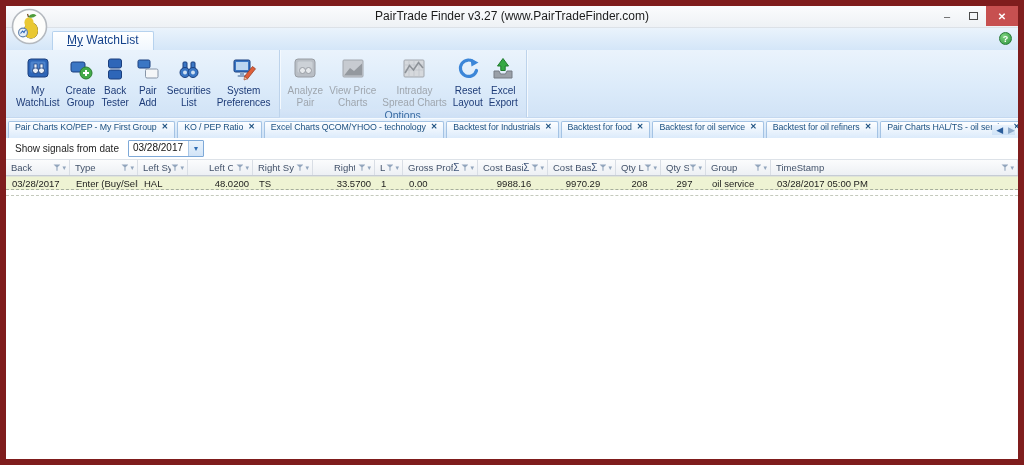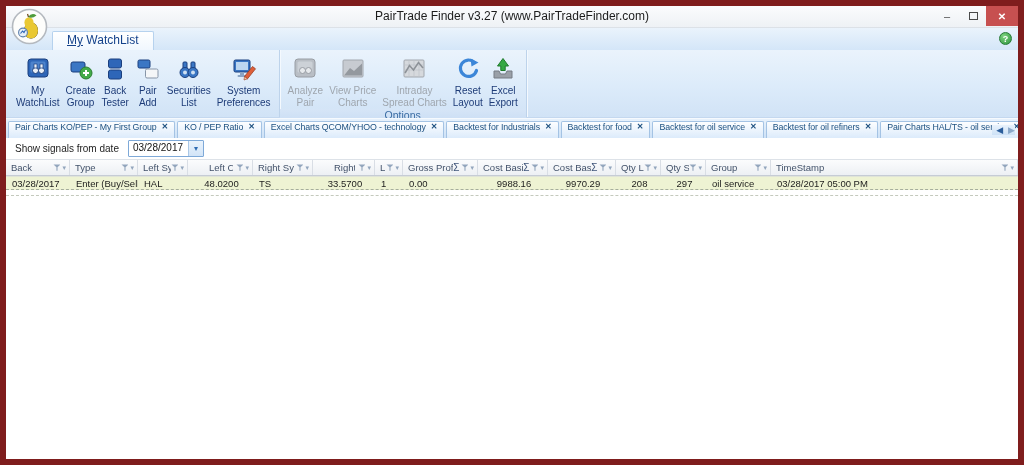--- a/index.html
+++ b/index.html
@@ -86,21 +86,21 @@
   .farrow { font-size:7px; color:#93a6bd; }
 
   .grow { display:flex; height:14px; background:#eef3d3; border-bottom:1px dashed #a6ae9d;
           border-top:1px solid #e0e4d8; }
   .gcell { font-size:9.5px; color:#1c1c1c; padding:1px 4px 0 6px; white-space:nowrap; overflow:hidden; }
   .phantom { height:6px; border-bottom:1px dashed #c4c9bd; }
 
   .c0{width:64px} .c1{width:68px} .c2{width:50px} .c3{width:65px} .c4{width:60px}
   .c5{width:62px} .c6{width:28px} .c7{width:75px} .c8{width:70px} .c9{width:68px}
   .c10{width:45px} .c11{width:45px} .c12{width:65px} .c13{flex:1}
-  .ar{text-align:center} .ac{text-align:center}
+  .ar{text-align:right} .ac{text-align:center}
 </style>
 </head>
 <body>
 
 <div class="window">
 
   <div class="titlebar">
     <div class="title-text">PairTrade Finder v3.27 (www.PairTradeFinder.com)</div>
     <div class="winbtns">
       <div class="wbtn">

